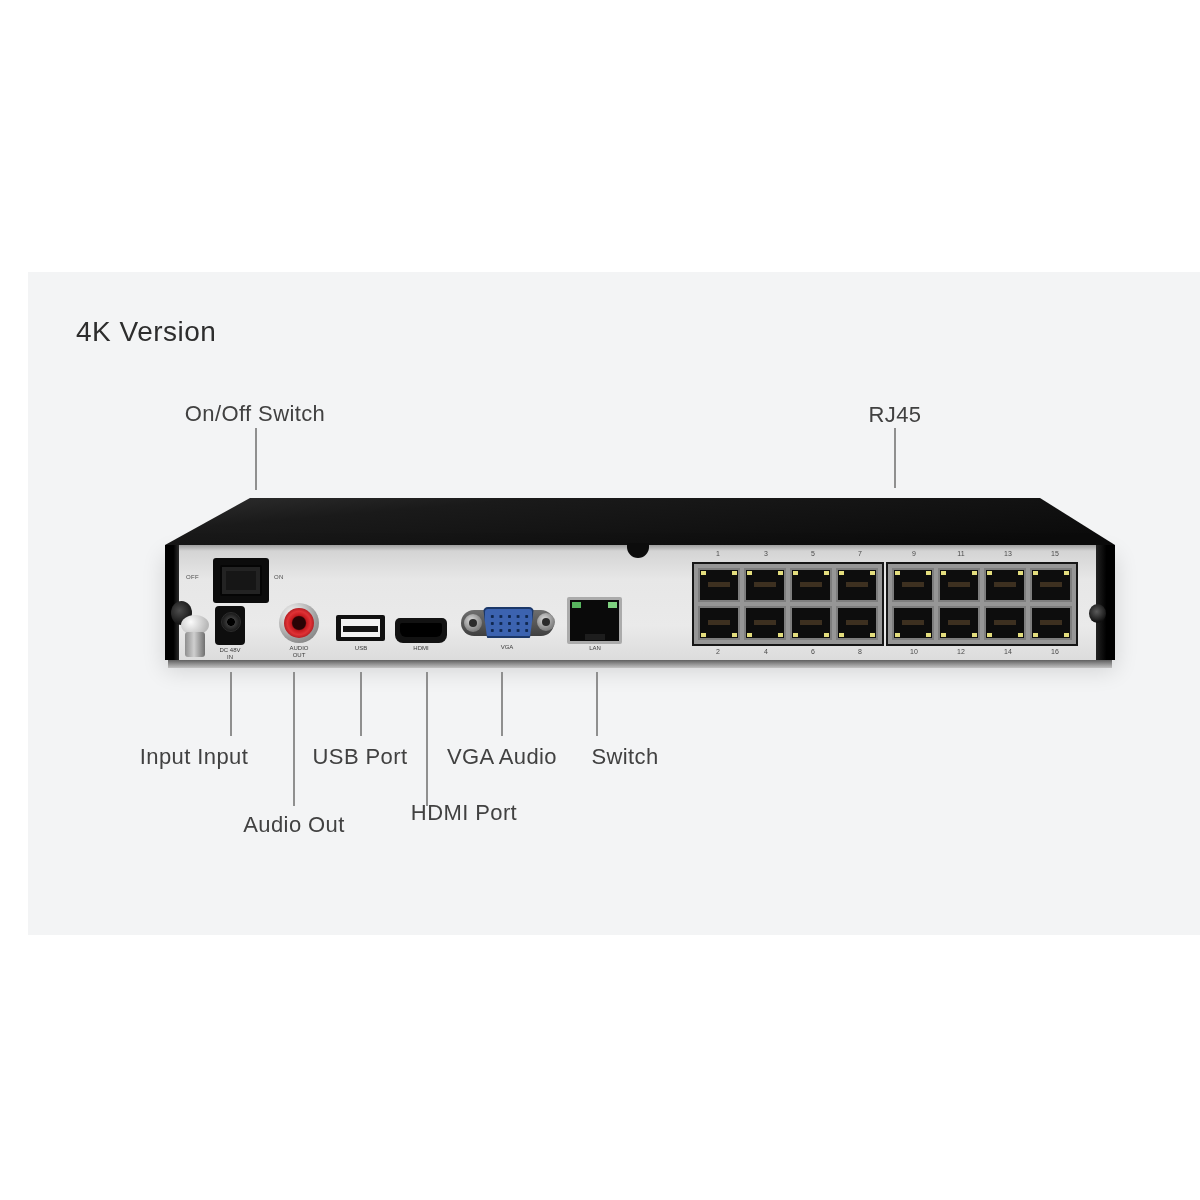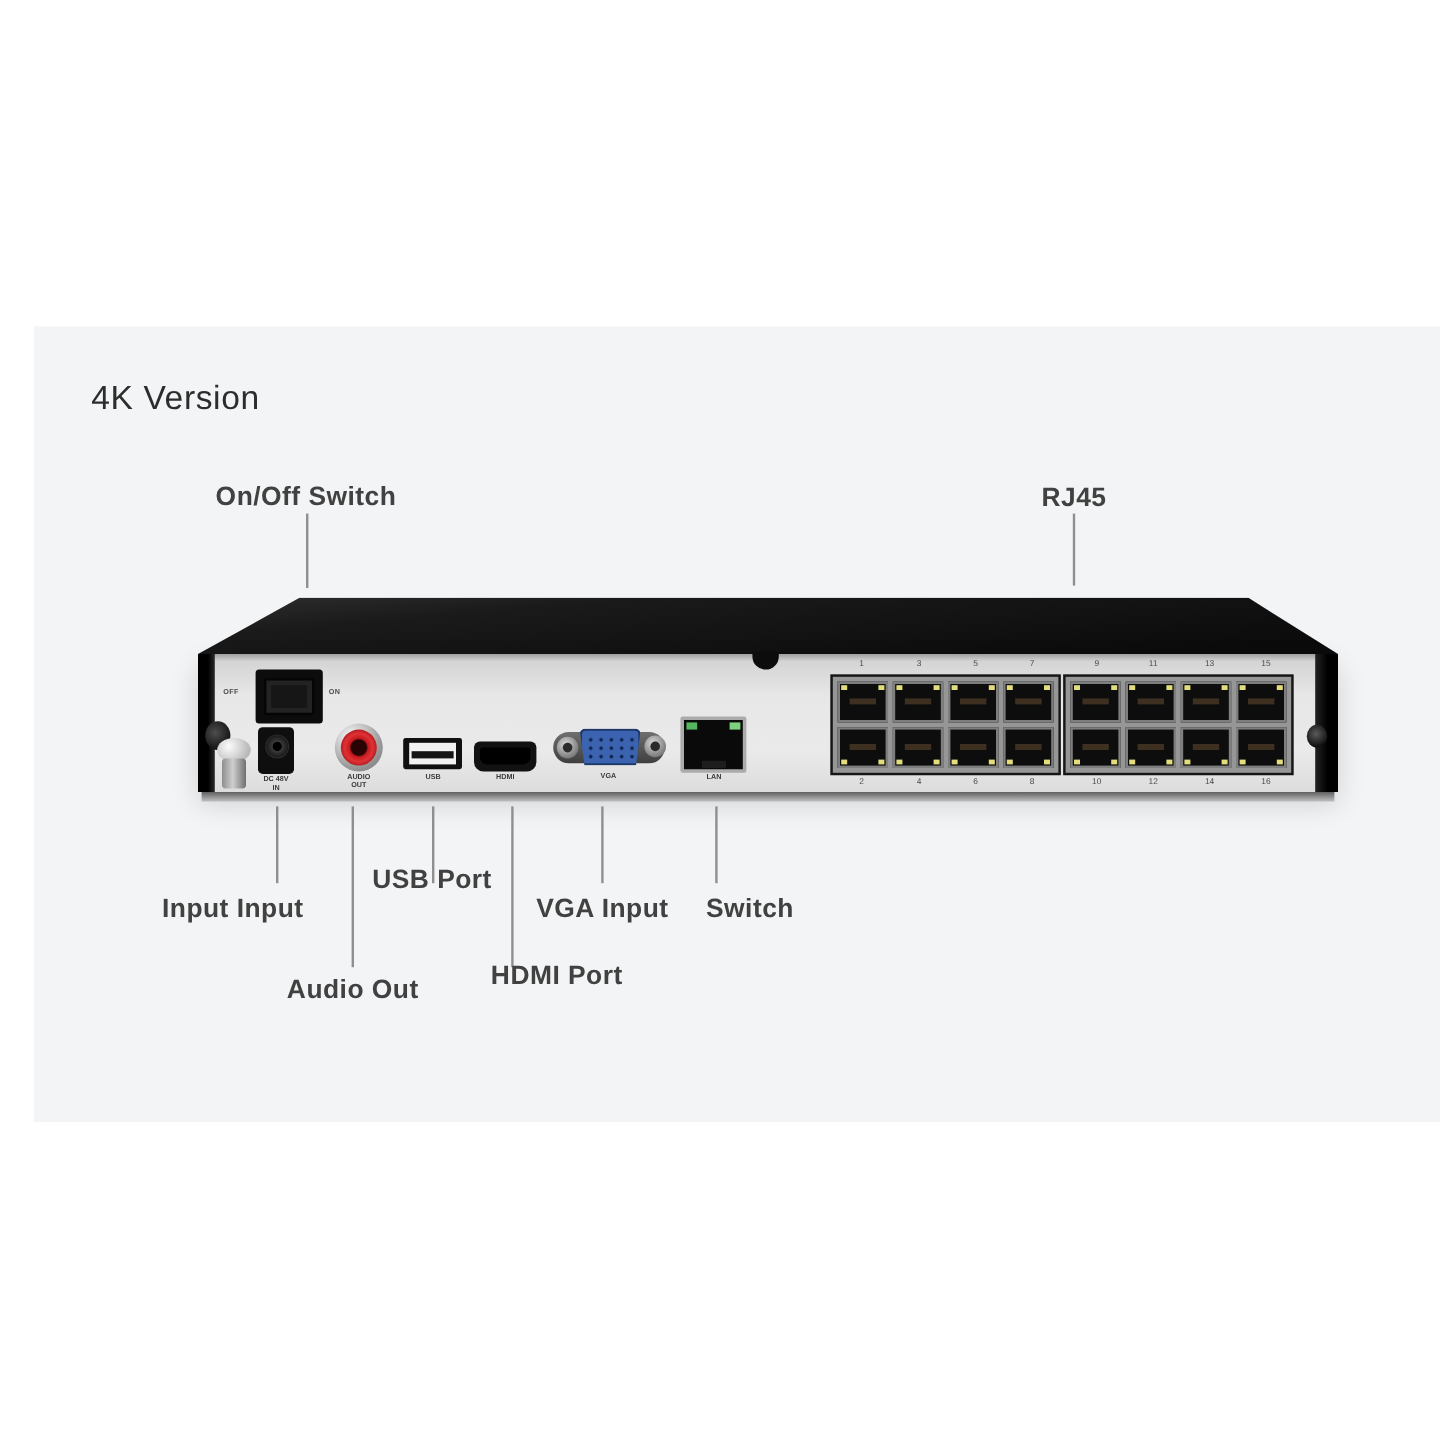--- a/index.html
+++ b/index.html
@@ -1,18 +1,18 @@
 <!DOCTYPE html>
 <html><head>
 <meta charset="utf-8">
 <style>
   html,body{margin:0;padding:0;background:#ffffff;}
   #canvas{position:relative;width:1200px;height:1064px;background:#ffffff;overflow:hidden;
           font-family:"Liberation Sans", sans-serif;margin-left:28px;}
-  .abs{position:absolute;font-weight:bold;}
+  .abs{position:absolute;}
 
   
   .panel{left:0;top:272px;width:1200px;height:663px;background:#f3f4f5;}
 
   
   .title{left:48px;top:316px;font-size:28px;font-weight:500;color:#2d2d2d;letter-spacing:.5px;}
 
   
   .callout{font-size:22px;color:#414141;letter-spacing:.4px;white-space:nowrap;transform:translateX(-50%);}
   
@@ -263,19 +263,19 @@
     </div>
 
   <div class="abs cline" style="left:202px;top:672px;height:64px;"></div>
   <div class="abs cline" style="left:265px;top:672px;height:134px;"></div>
   <div class="abs cline" style="left:332px;top:672px;height:64px;"></div>
   <div class="abs cline" style="left:398px;top:672px;height:134px;"></div>
   <div class="abs cline" style="left:473px;top:672px;height:64px;"></div>
   <div class="abs cline" style="left:568px;top:672px;height:64px;"></div>
 
   <div class="abs callout" style="left:166px;top:744px;">Input Input</div>
-  <div class="abs callout" style="left:332px;top:720px;">USB Port</div>
-  <div class="abs callout" style="left:474px;top:744px;">VGA Input</div>
+  <div class="abs callout" style="left:332px;top:744px;">USB Port</div>
+  <div class="abs callout" style="left:474px;top:744px;">VGA Audio</div>
   <div class="abs callout" style="left:597px;top:744px;">Switch</div>
   <div class="abs callout" style="left:266px;top:812px;">Audio Out</div>
   <div class="abs callout" style="left:436px;top:800px;">HDMI Port</div>
 
 </div>
 
 </body></html>

